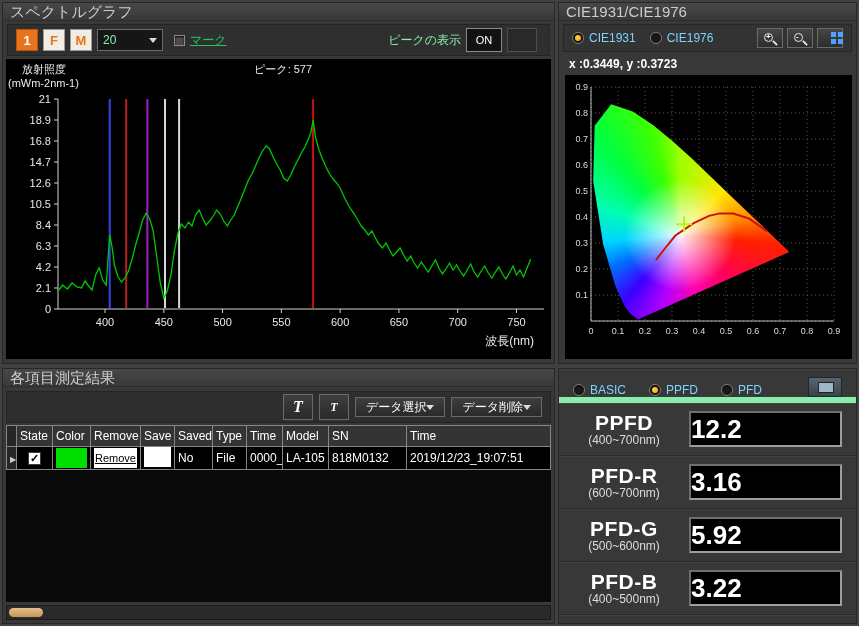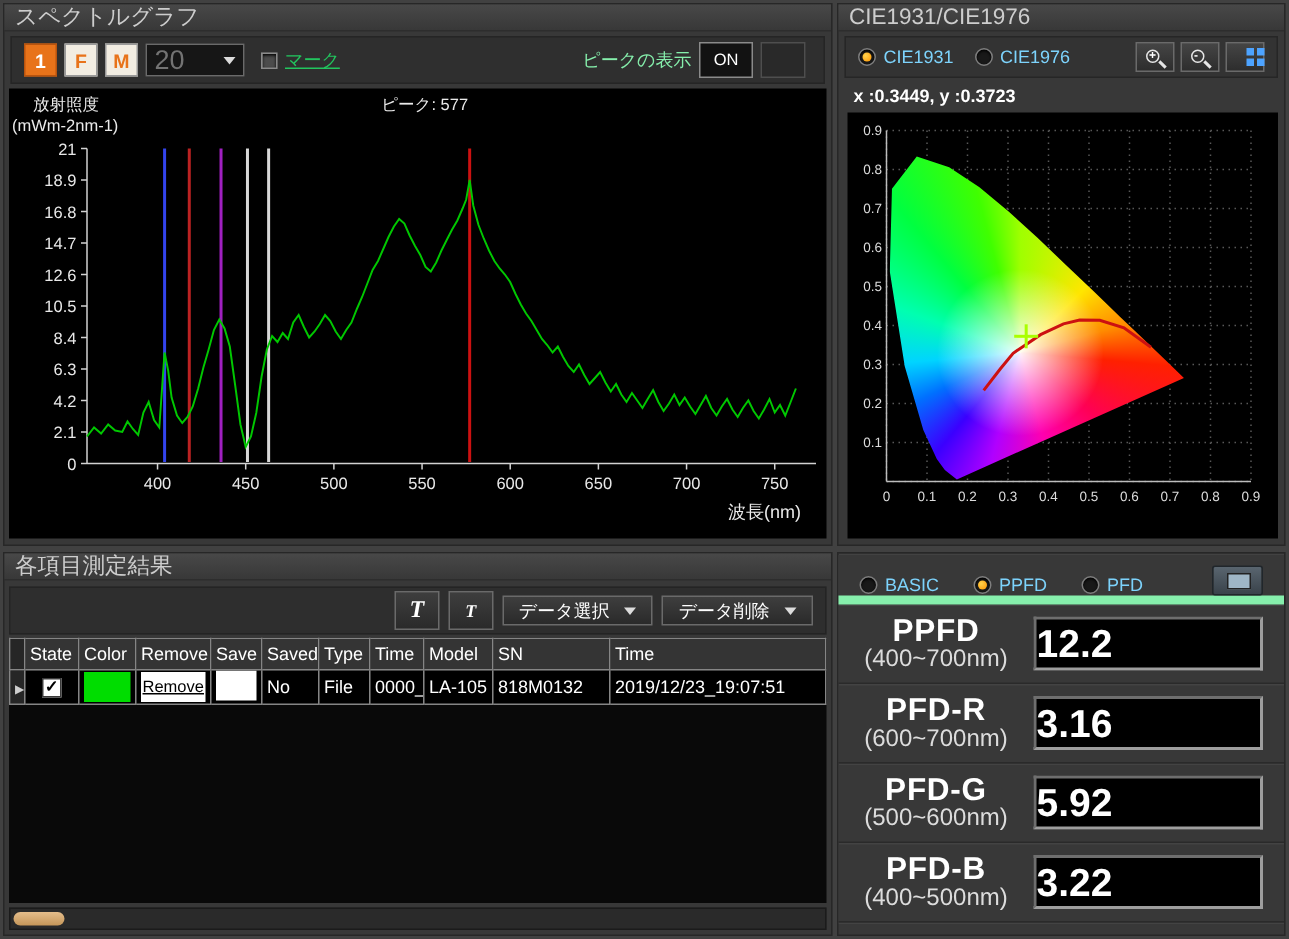--- a/index.html
+++ b/index.html
@@ -16,22 +16,22 @@
   .panel-title { height:18px; line-height:18px; padding-left:7px; font-size:15px; color:#cdcdcd;
                  background:linear-gradient(#484848,#383838); border-bottom:1px solid #2d2d2d; }
 
   
   .sp-toolbar { position:absolute; left:4px; right:4px; top:21px; height:32px; background:#2f2f2f;
                 border:1px solid #252525; display:flex; align-items:center; gap:5px; padding:0 8px; }
   .sq-btn { width:22px; height:22px; display:flex; align-items:center; justify-content:center;
             font-size:13px; font-weight:bold; cursor:pointer; padding:0; }
   .btn-one { background:#e8731a; color:#fff; border:1px solid #b9540e; }
   .btn-fm  { background:#f2ede2; color:#e8731a; border:1px solid #9a9a9a; }
-  .dropdown { width:66px; height:22px; background:#161616; border:1px solid #6a6a6a; color:#737373;
-              font-size:18px; display:flex; align-items:center; justify-content:space-between;
+  .dropdown { width:66px; height:22px; background:#161616; border:1px solid #6a6a6a; color:#86efac;
+              font-size:12px; display:flex; align-items:center; justify-content:space-between;
               padding:0 5px; cursor:pointer; }
   .caret { width:0; height:0; border-left:4px solid transparent; border-right:4px solid transparent;
            border-top:5px solid #dcdcdc; }
   .checkbox-sm { width:11px; height:11px; background:#4c4c4c; border:1px solid #8a8a8a;
                  box-shadow: inset 0 1px 2px #000; margin-left:6px; cursor:pointer; }
   .mark-label { font-size:12px; color:#22c55e; text-decoration:underline; cursor:pointer; }
   .peak-lbl { margin-left:auto; font-size:12px; color:#86efac; }
   .on-btn { width:36px; height:24px; background:#121212; color:#fff; border:1px solid #8a8a8a;
             font-size:11px; cursor:pointer; }
   .blank-btn { width:30px; height:24px; background:#292929; border:1px solid #4e4e4e; margin-right:4px; cursor:pointer; }
@@ -71,21 +71,21 @@
 
   
   .res-toolbar { position:absolute; left:3px; right:3px; top:22px; height:32px; background:#2e2e2e;
                  border:1px solid #242424; display:flex; align-items:center; justify-content:flex-end;
                  gap:6px; padding:0 8px; }
   .t-btn { width:30px; height:26px; background:linear-gradient(#3e3e3e,#2a2a2a); border:1px solid #6a6a6a;
            color:#fff; font-family:"Liberation Serif", serif; font-style:italic; font-weight:bold; cursor:pointer; }
   .t-big { font-size:16px; }
   .t-small { font-size:12px; }
   .dd-btn { height:20px; padding:0 10px; background:linear-gradient(#3e3e3e,#2a2a2a); border:1px solid #6a6a6a;
-            color:#fff; font-size:12px; display:flex; align-items:center; gap:10px; cursor:pointer; }
+            color:#fff; font-size:12px; display:flex; align-items:center; gap:0; cursor:pointer; }
   .table-zone { position:absolute; left:3px; right:3px; top:56px; bottom:21px; background:#090909; overflow:hidden; }
   table.results { border-collapse:collapse; width:100%; table-layout:fixed; font-size:12px; color:#fff; }
   table.results th { background:#343434; border:1px solid #858585; height:21px; padding:1px 3px;
                      font-weight:normal; text-align:left; overflow:hidden; white-space:nowrap; }
   table.results td { background:#000; border:1px solid #858585; height:21px; padding:0 3px;
                      overflow:hidden; white-space:nowrap; }
   td.c-mk, th.c-mk { background:#262626 !important; padding:0; text-align:center; }
   .row-marker { font-size:8px; color:#cfcfcf; }
   .tbl-check { width:13px; height:13px; margin:0 auto; background:#fff; border:1px solid #3a3a3a;
                display:flex; align-items:center; justify-content:center; cursor:pointer; }
@@ -106,21 +106,21 @@
   .mode-row { height:34px; display:flex; align-items:flex-end; gap:23px; padding:0 14px;
               border-bottom:6px solid #86efac; box-shadow:0 1px 0 rgba(255,255,255,.07); }
   .disp-btn { margin-left:auto; width:34px; height:20px; background:linear-gradient(#59656f,#39424a);
               border:1px solid #20262b; border-radius:2px; position:relative; cursor:pointer; }
   .disp-btn::after { content:""; position:absolute; left:9px; top:4px; width:14px; height:9px;
                      background:#9fb6c6; border:1px solid #222; }
   .meas-row { height:53px; display:flex; align-items:center;
               border-bottom:1px solid #2a2a2a; box-shadow:0 1px 0 rgba(255,255,255,.06); }
   .meas-label-block { width:130px; display:flex; flex-direction:column; align-items:center; }
   .meas-label { font-size:21px; font-weight:bold; color:#fff; letter-spacing:.5px; }
-  .meas-range { font-size:16px; color:#dcdcdc; margin-top:-2px; }
+  .meas-range { font-size:12px; color:#dcdcdc; margin-top:-2px; }
   .value-box { flex:1; margin-right:14px; height:36px; background:#000;
                border:2px solid; border-color:#6e6e6e #9e9e9e #9e9e9e #6e6e6e;
                display:flex; align-items:center; padding-left:0;
                font-size:26px; font-weight:bold; color:#fff; }
 </style>
 </head>
 <body>
 
 <div class="app">
 

